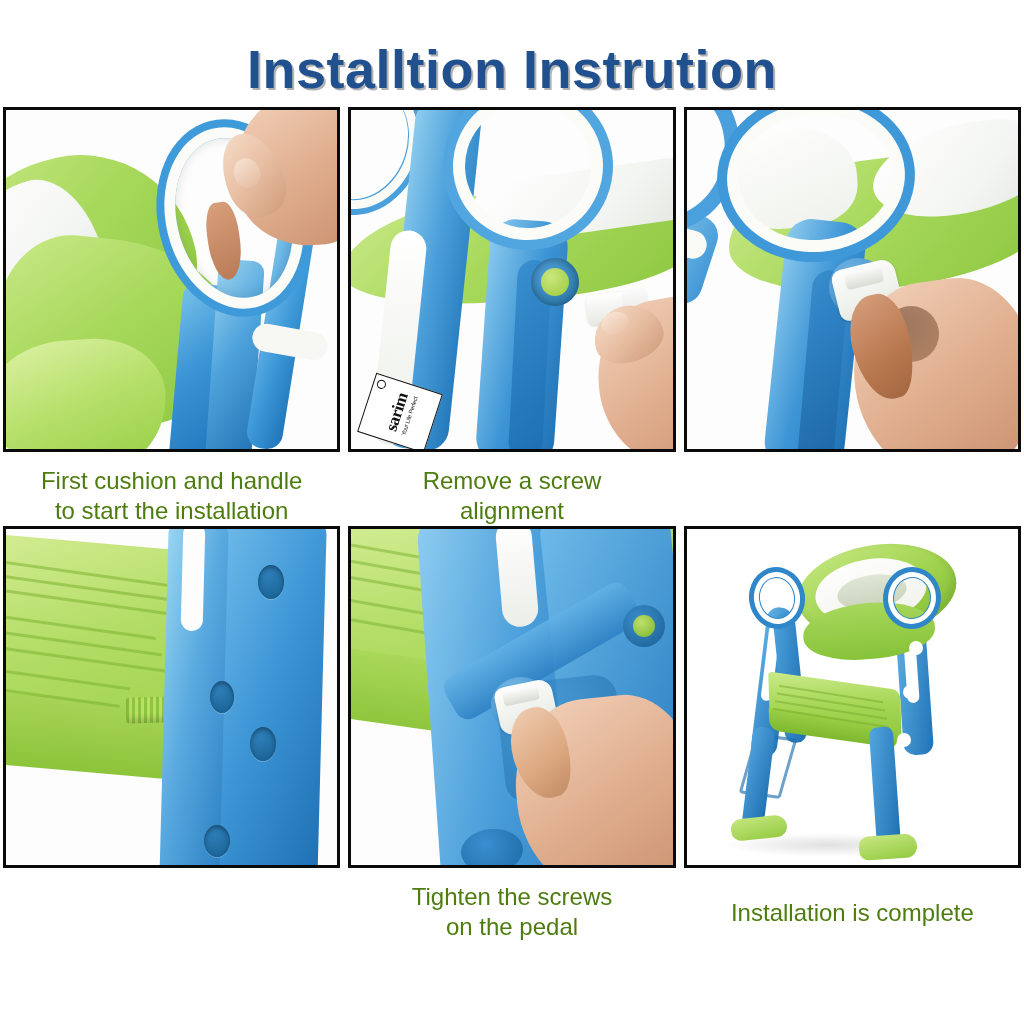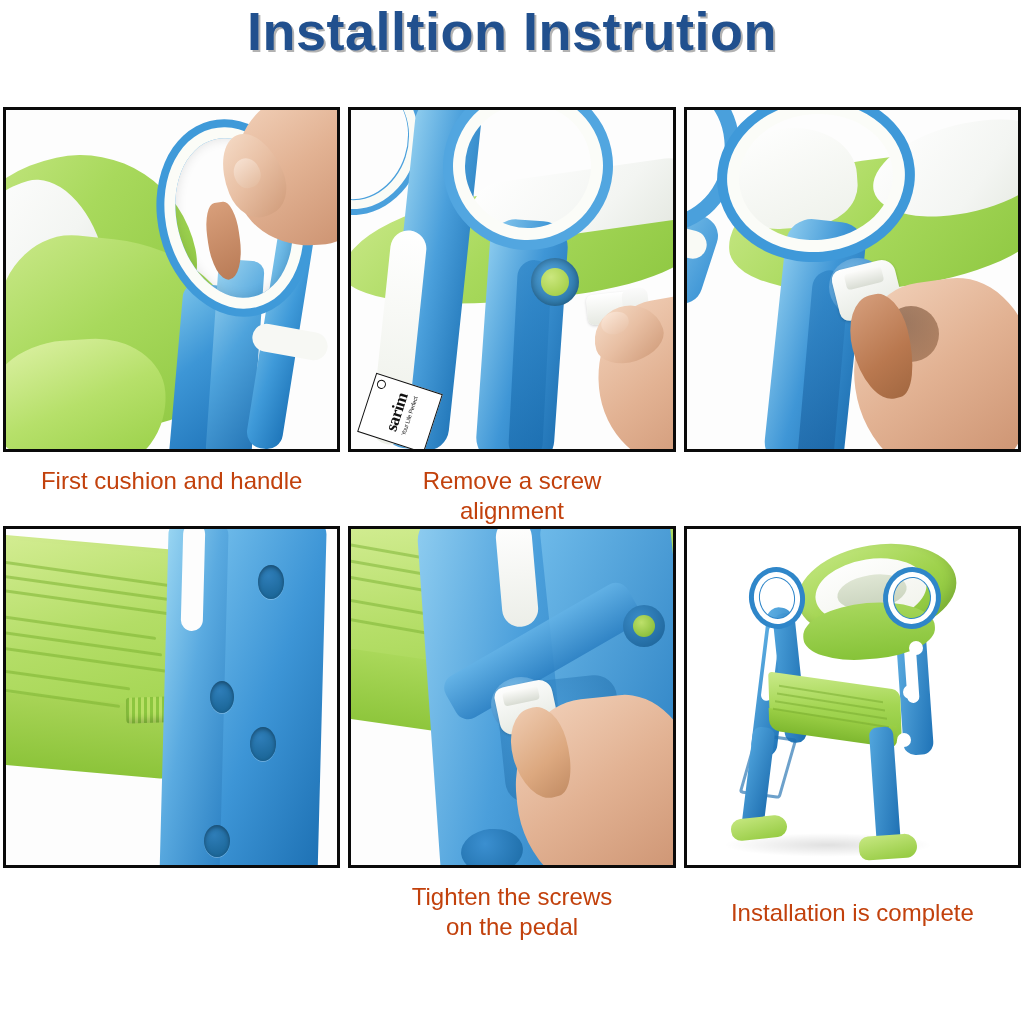--- a/index.html
+++ b/index.html
@@ -8,21 +8,21 @@
     width: 1024px; height: 1024px;
     background: #ffffff;
     font-family: "Liberation Sans", sans-serif;
     overflow: hidden;
   }
   .page { position: relative; width: 1024px; height: 1024px; background: #fff; }
 
   
   .title-bar {
     position: absolute; left: 0; top: 0; width: 1024px; height: 100px;
-    display: flex; align-items: flex-start; justify-content: center;
+    display: flex; align-items: flex-end; justify-content: center;
   }
   .title {
     font-size: 54px; font-weight: bold; letter-spacing: 0.5px;
     color: #21508E;
     text-shadow: 2px 2px 0 rgba(0,0,0,0.30);
     white-space: nowrap;
   }
 
   
   .grid {
@@ -46,21 +46,21 @@
     overflow: hidden;
   }
   .row2 .photo { height: 342px; }
 
   .caption {
     width: 100%;
     padding-top: 14px;
     text-align: center;
     font-size: 24px;
     line-height: 30px;
-    color: #c2410c;
+    color: #4d7c0f;
     font-family: "Liberation Sans", sans-serif;
   }
   .caption .ln { display: block; }
   .caption.single { padding-top: 30px; }
 
   .row2-wrap { margin-top: 13px; }
 
   
   .art { position: absolute; inset: 0; }
 
@@ -598,20 +598,21 @@
             <div class="p1-ring-outer"></div>
             <div class="p1-ring-inner"></div>
             <div class="p1-thumb-in skin"></div>
             <div class="p1-hand skin"></div>
             <div class="p1-finger1 skin2"></div>
             <div class="p1-thumbnail"></div>
           </div>
         </div>
         <div class="caption">
           <span class="ln">First cushion and handle</span>
+          <span class="ln">to start the installation</span>
         </div>
       </div>
 
       <div class="cell c2">
         <div class="photo">
           <div class="art p1-bg">
             <div class="p2-greenbar green-a"></div>
             <div class="p2-whitebar white-a"></div>
             <div class="p2-ringL"></div>
             <div class="p2-ringL-in"></div>

